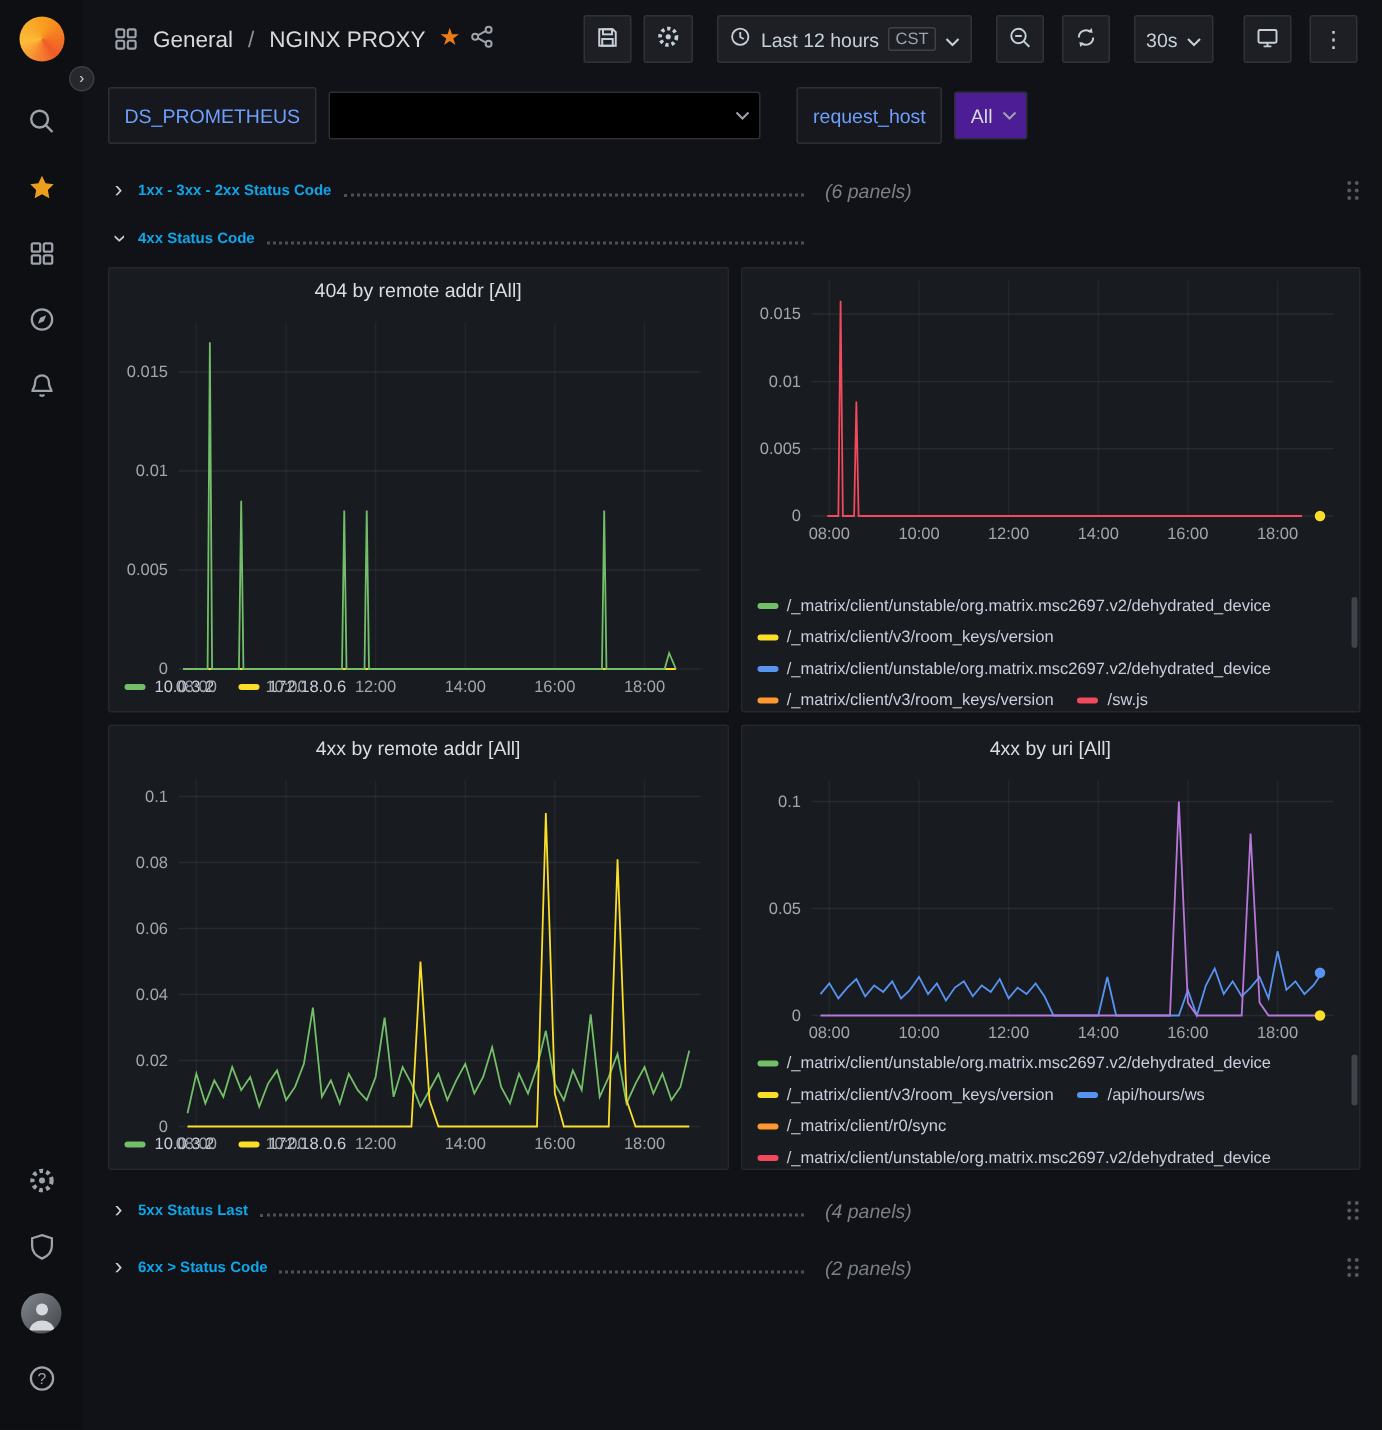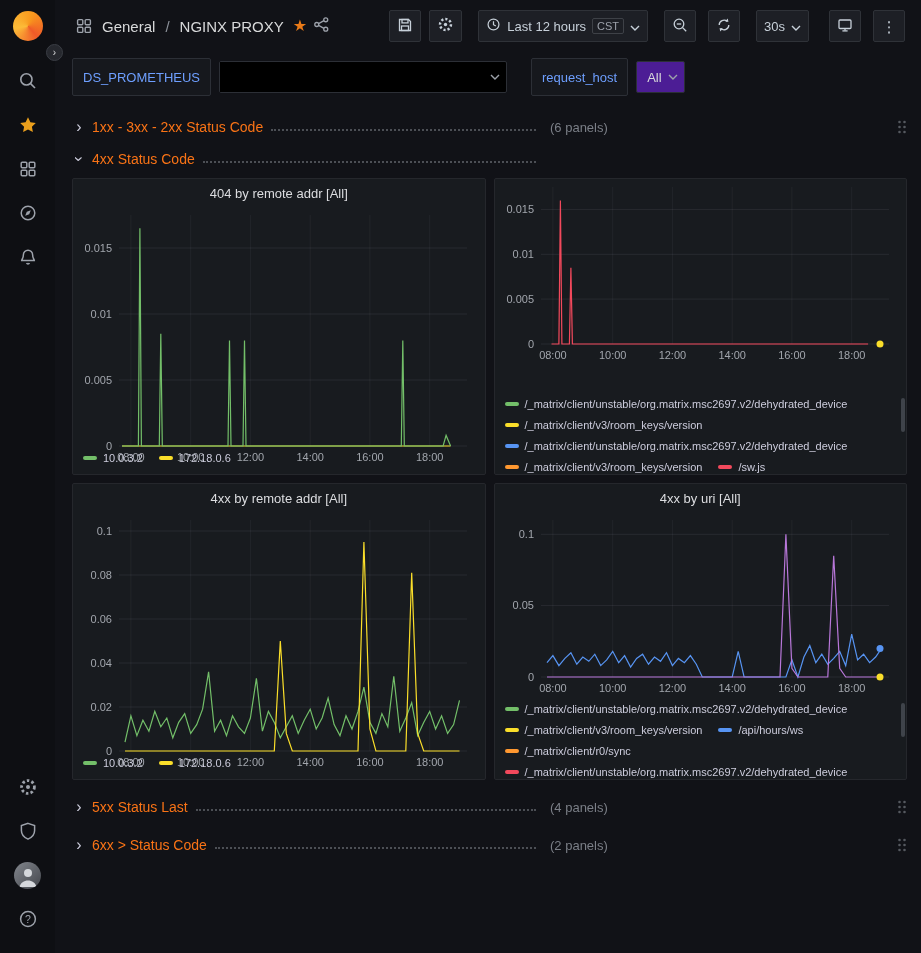--- a/index.html
+++ b/index.html
@@ -42,23 +42,23 @@
   .redacted{width:288px;background:#000}
   .redacted .black-fill{flex:1;height:100%;background:#000}
   .val-all{padding-left:10px}
 
   
   .content{flex:1;padding:4px 14px 0 17px;overflow:hidden}
   .row-head{display:flex;align-items:center;height:30px;cursor:pointer;margin-bottom:2px}
   .row-left{display:flex;align-items:center;flex:0 0 472px;min-width:0}
   .row-chevron{display:inline-block;color:#ccccdc;font-size:16px;width:14px;text-align:center;flex:none}
   .row-chevron.expanded{transform:rotate(90deg)}
-  .row-title{font-weight:400;font-size:14px;color:#f97316;white-space:nowrap;margin-left:6px}
+  .row-title{font-weight:700;font-size:10px;color:#0ea5e9;white-space:nowrap;margin-left:6px}
   .leader{flex:1;margin:0 8px;border-bottom:2px dotted #4c4f55;transform:translateY(3px)}
-  .row-count{color:#7b7f87;font-size:13px;margin-left:6px;white-space:nowrap}
+  .row-count{font-style:italic;color:#7b7f87;font-size:13px;margin-left:6px;white-space:nowrap}
   .row-handle{margin-left:auto;display:flex;color:#565960}
 
   .grid{display:grid;grid-template-columns:1fr 1fr;gap:8px;margin:4px 0 12px}
   .panel{background:#181b1f;border:1px solid #25272c;border-radius:2px;height:297px;display:flex;flex-direction:column;overflow:hidden}
   .panel-title{height:28px;flex:none;display:flex;align-items:center;justify-content:center;font-size:13px;font-weight:500;color:#dcdde0;cursor:pointer}
   .chart{flex:1;min-height:0;position:relative;margin:0 4px}
   .chart svg{position:absolute;inset:0}
   .chart text{font-family:"Liberation Sans",sans-serif;fill:#a2a6ad;font-size:11px}
   .legend{flex:none;padding:2px 10px 6px;display:flex;flex-wrap:wrap;column-gap:16px;row-gap:1px;font-size:11px;color:#ccccdc;line-height:20px;align-content:flex-start}
   .legend-multi{height:82px;overflow:hidden;position:relative}

